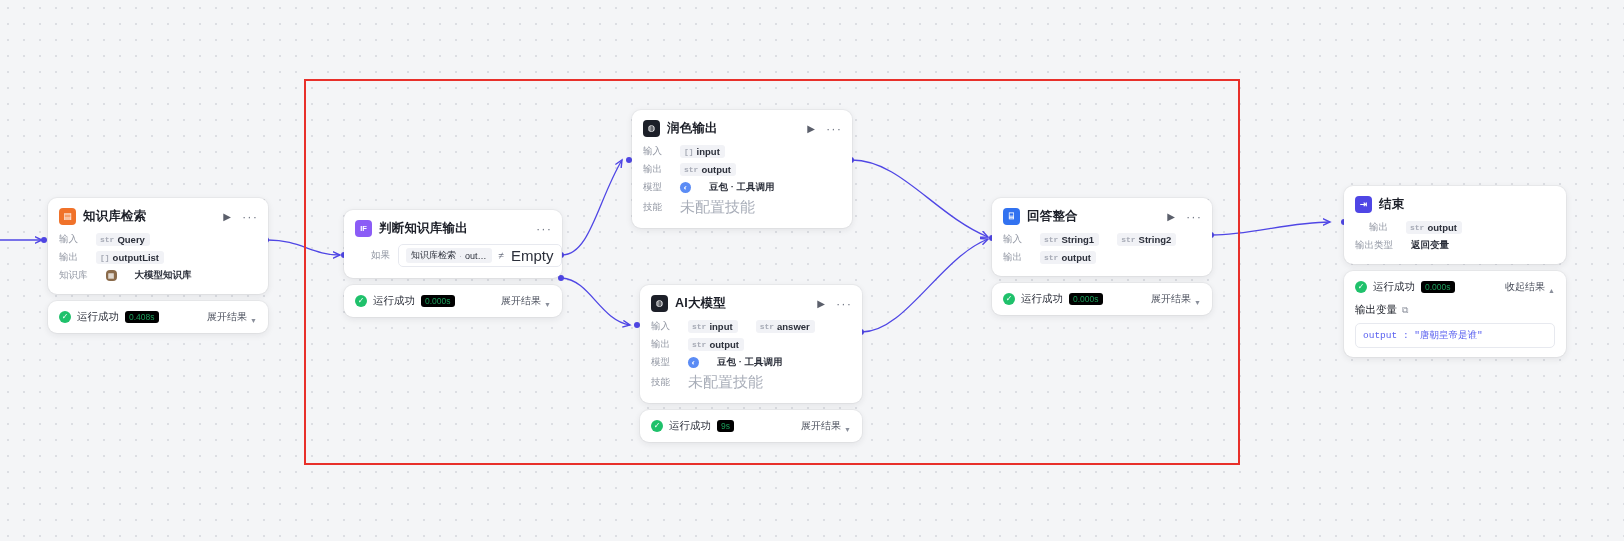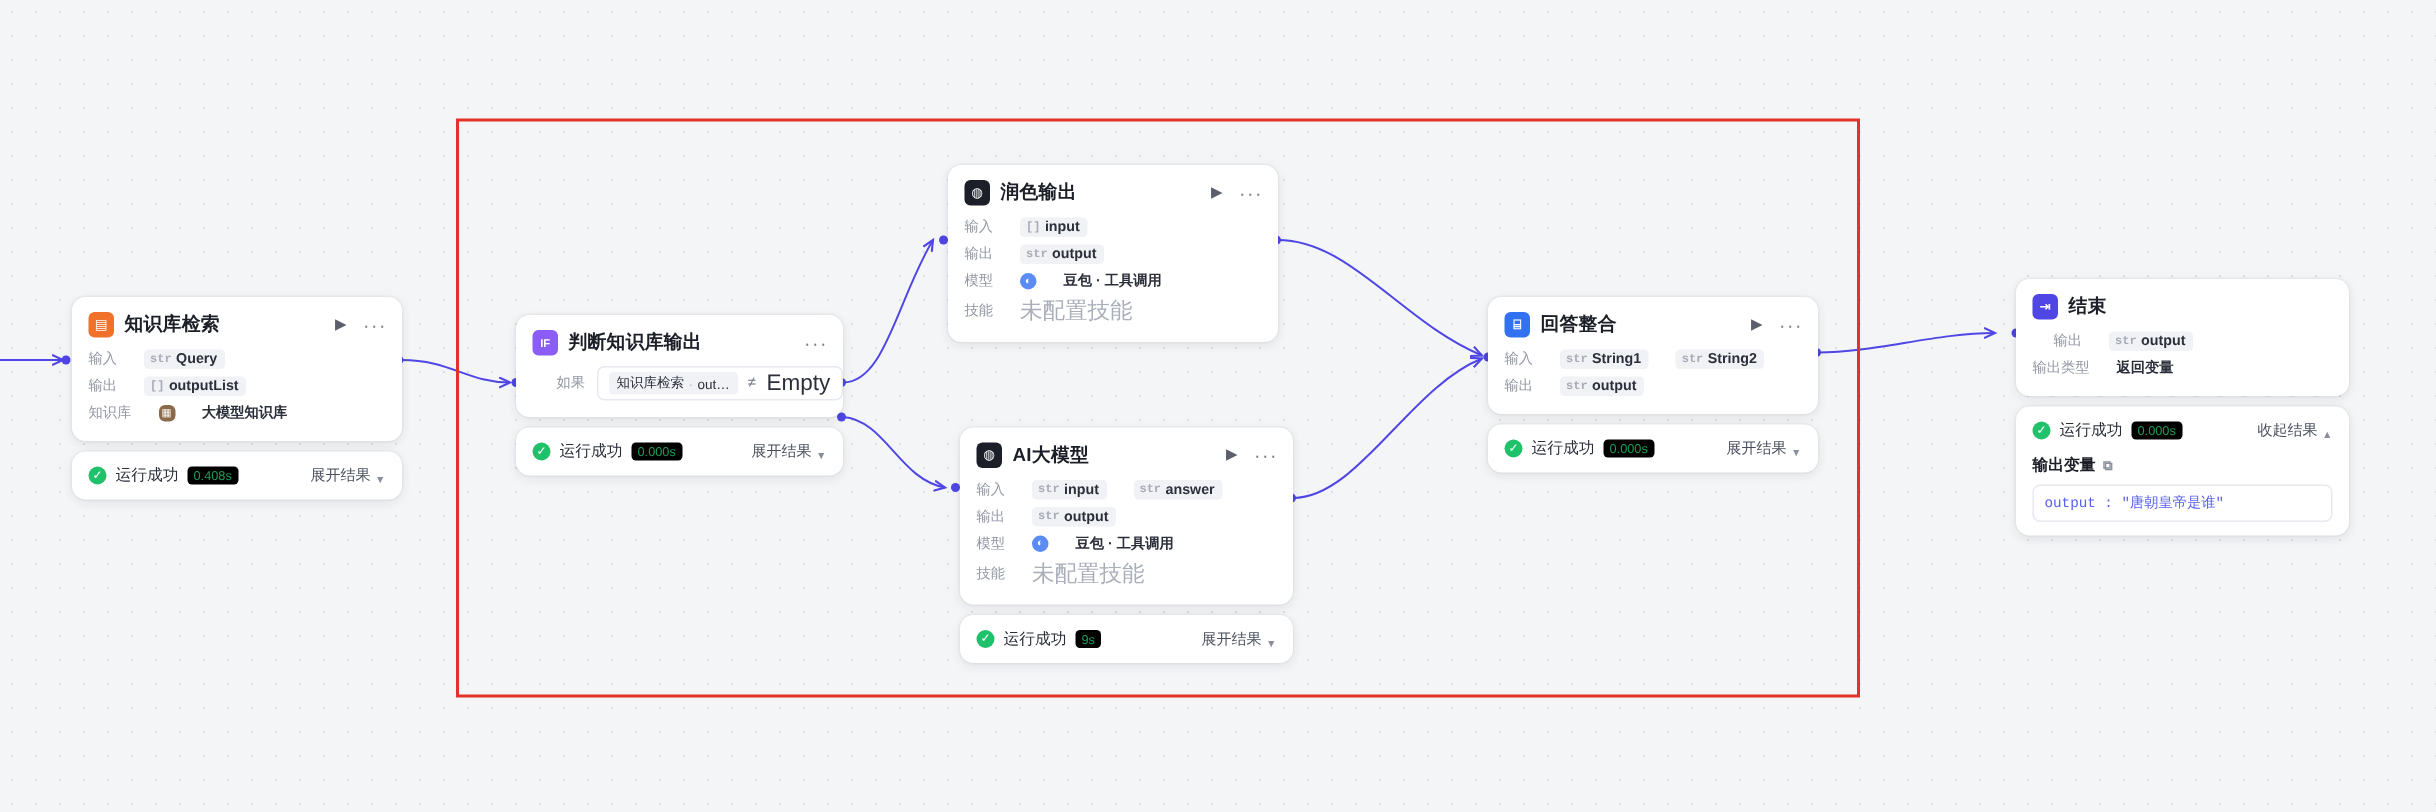--- a/index.html
+++ b/index.html
@@ -165,21 +165,21 @@
     display: flex;
     align-items: flex-end;
     gap: 3px;
   }
   .caret { font-size: 7px; color: #8a8f9b; }
 
   .out-label {
     margin-top: 9px;
     font-size: 10.5px;
     color: #1c1f28;
-    font-weight: 700;
+    font-weight: 400;
     display: flex;
     align-items: center;
     gap: 5px;
   }
   .copy-ico { font-size: 9px; color: #8a8f9b; }
   .out-box {
     margin-top: 6px;
     border: 1px solid #e7e9ef;
     border-radius: 5px;
     padding: 5px 7px;

